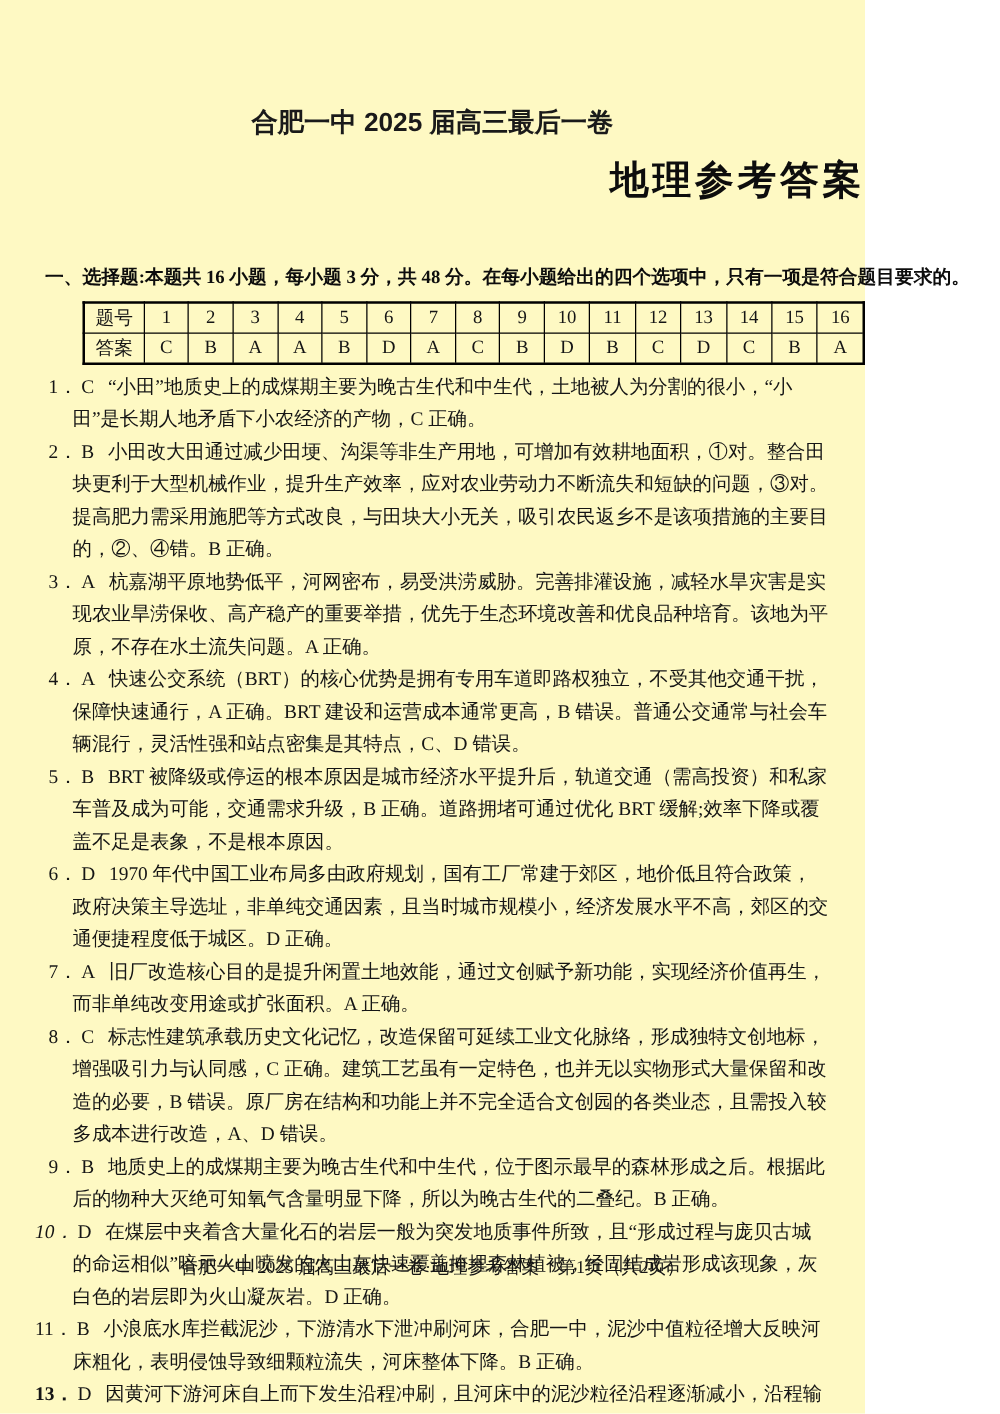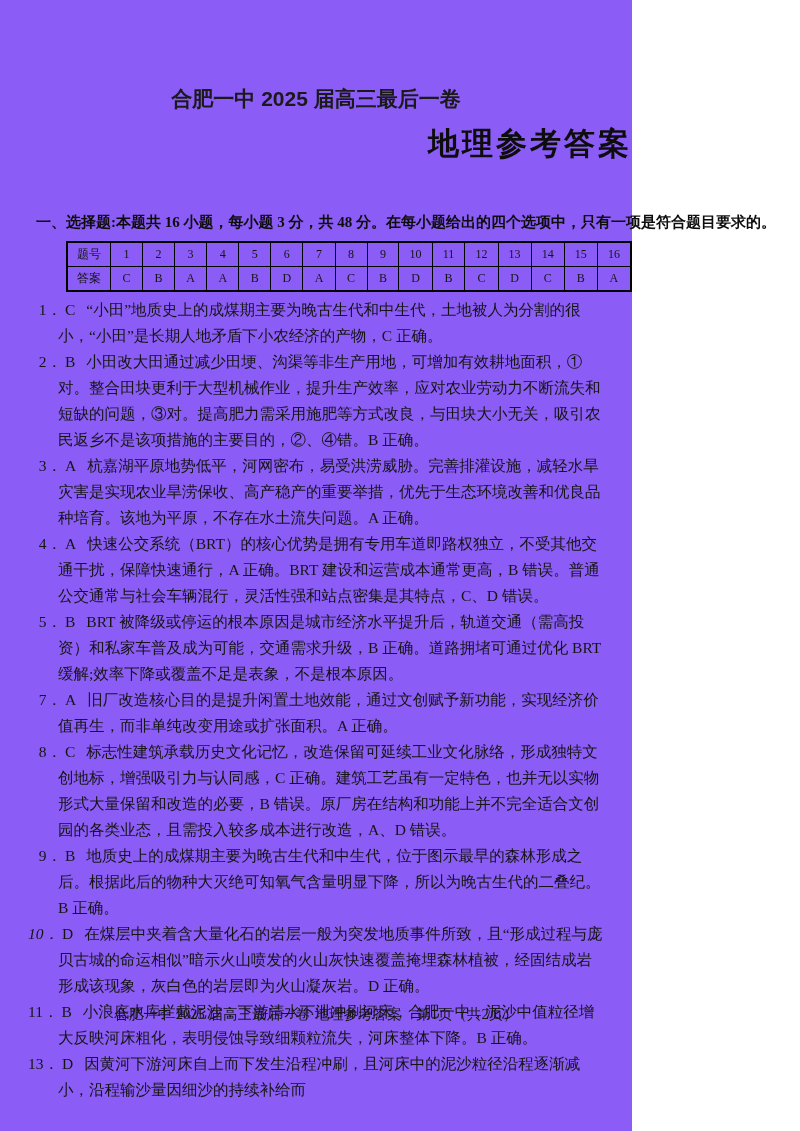--- a/index.html
+++ b/index.html
@@ -4,22 +4,22 @@
 <style>
   html, body { margin: 0; padding: 0; background: #ffffff; }
   body {
     width: 800px; height: 1131px;
     font-family: "Liberation Serif", "DejaVu Serif", serif;
     color: #151515;
     overflow: hidden;
   }
   .page {
     position: relative;
-    width: 632px; height: 1131px;
-    background: #8b5cf6;
+    width: 692px; height: 1131px;
+    background: #fef9c3;
   }
   .doc-title {
     margin: 0;
     padding-top: 86px;
     text-align: center;
     font-family: "Liberation Sans", "DejaVu Sans", sans-serif;
     font-weight: bold;
     font-size: 21px;
     line-height: 25px;
     color: #1a1a1a;
@@ -45,21 +45,21 @@
   .answer-table {
     border-collapse: collapse;
     margin: 9px 0 0 66px;
     border: 2px solid #000;
   }
   .answer-table th, .answer-table td {
     border: 1px solid #000;
     text-align: center;
     vertical-align: middle;
     font-weight: normal;
-    font-size: 12px;
+    font-size: 15px;
     height: 23px;
     padding: 0;
   }
   .answer-table th.row-head { width: 54px; }
   .answer-table td { width: 40px; }
   .explanations {
     margin: 5px 28px 0 38px;
     font-size: 15.5px;
     line-height: 26px;
   }
@@ -140,23 +140,24 @@
         </tr>
     </tbody>
   </table>
 
   <div class="explanations">
       <div class="exp-item"><span class="exp-num">1．</span><span class="exp-ans">C</span><span class="exp-text">“小田”地质史上的成煤期主要为晚古生代和中生代，土地被人为分割的很小，“小田”是长期人地矛盾下小农经济的产物，C 正确。</span></div>
       <div class="exp-item"><span class="exp-num">2．</span><span class="exp-ans">B</span><span class="exp-text">小田改大田通过减少田埂、沟渠等非生产用地，可增加有效耕地面积，①对。整合田块更利于大型机械作业，提升生产效率，应对农业劳动力不断流失和短缺的问题，③对。提高肥力需采用施肥等方式改良，与田块大小无关，吸引农民返乡不是该项措施的主要目的，②、④错。B 正确。</span></div>
       <div class="exp-item"><span class="exp-num">3．</span><span class="exp-ans">A</span><span class="exp-text">杭嘉湖平原地势低平，河网密布，易受洪涝威胁。完善排灌设施，减轻水旱灾害是实现农业旱涝保收、高产稳产的重要举措，优先于生态环境改善和优良品种培育。该地为平原，不存在水土流失问题。A 正确。</span></div>
       <div class="exp-item"><span class="exp-num">4．</span><span class="exp-ans">A</span><span class="exp-text">快速公交系统（BRT）的核心优势是拥有专用车道即路权独立，不受其他交通干扰，保障快速通行，A 正确。BRT 建设和运营成本通常更高，B 错误。普通公交通常与社会车辆混行，灵活性强和站点密集是其特点，C、D 错误。</span></div>
       <div class="exp-item"><span class="exp-num">5．</span><span class="exp-ans">B</span><span class="exp-text">BRT 被降级或停运的根本原因是城市经济水平提升后，轨道交通（需高投资）和私家车普及成为可能，交通需求升级，B 正确。道路拥堵可通过优化 BRT 缓解;效率下降或覆盖不足是表象，不是根本原因。</span></div>
+      <div class="exp-item"><span class="exp-num">6．</span><span class="exp-ans">D</span><span class="exp-text">1970 年代中国工业布局多由政府规划，国有工厂常建于郊区，地价低且符合政策，政府决策主导选址，非单纯交通因素，且当时城市规模小，经济发展水平不高，郊区的交通便捷程度低于城区。D 正确。</span></div>
       <div class="exp-item"><span class="exp-num">7．</span><span class="exp-ans">A</span><span class="exp-text">旧厂改造核心目的是提升闲置土地效能，通过文创赋予新功能，实现经济价值再生，而非单纯改变用途或扩张面积。A 正确。</span></div>
       <div class="exp-item"><span class="exp-num">8．</span><span class="exp-ans">C</span><span class="exp-text">标志性建筑承载历史文化记忆，改造保留可延续工业文化脉络，形成独特文创地标，增强吸引力与认同感，C 正确。建筑工艺虽有一定特色，也并无以实物形式大量保留和改造的必要，B 错误。原厂房在结构和功能上并不完全适合文创园的各类业态，且需投入较多成本进行改造，A、D 错误。</span></div>
       <div class="exp-item"><span class="exp-num">9．</span><span class="exp-ans">B</span><span class="exp-text">地质史上的成煤期主要为晚古生代和中生代，位于图示最早的森林形成之后。根据此后的物种大灭绝可知氧气含量明显下降，所以为晚古生代的二叠纪。B 正确。</span></div>
       <div class="exp-item"><span class="exp-num" style="margin-left: -10px; font-style: italic;">10．</span><span class="exp-ans">D</span><span class="exp-text">在煤层中夹着含大量化石的岩层一般为突发地质事件所致，且“形成过程与庞贝古城的命运相似”暗示火山喷发的火山灰快速覆盖掩埋森林植被，经固结成岩形成该现象，灰白色的岩层即为火山凝灰岩。D 正确。</span></div>
       <div class="exp-item"><span class="exp-num" style="margin-left: -10px;">11．</span><span class="exp-ans">B</span><span class="exp-text">小浪底水库拦截泥沙，下游清水下泄冲刷河床，合肥一中，泥沙中值粒径增大反映河床粗化，表明侵蚀导致细颗粒流失，河床整体下降。B 正确。</span></div>
-      <div class="exp-item"><span class="exp-num" style="margin-left: -10px;">13．</span><span class="exp-ans">D</span><span class="exp-text">因黄河下游河床自上而下发生沿程冲刷，且河床中的泥沙粒径沿程逐渐减小，沿程输沙量因细沙的持续补给而</span></div>
+      <div class="exp-item"><span class="exp-num" style="margin-left: -10px; font-weight: bold;">13．</span><span class="exp-ans">D</span><span class="exp-text">因黄河下游河床自上而下发生沿程冲刷，且河床中的泥沙粒径沿程逐渐减小，沿程输沙量因细沙的持续补给而</span></div>
     </div>
 
   <div class="page-footer">合肥一中 2025 届高三最后一卷·地理参考答案　第1页（共2页）</div>
 
 </div>
 
 </body></html>

